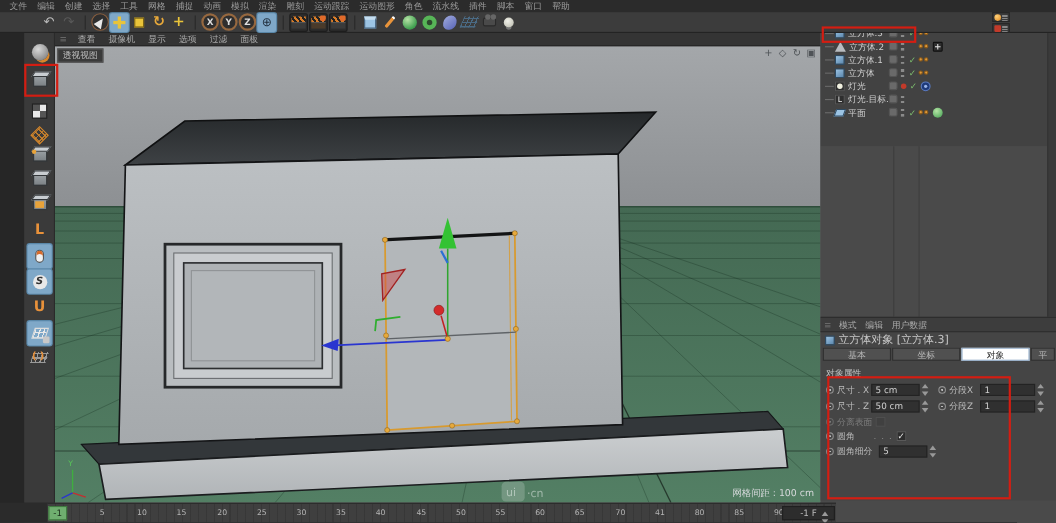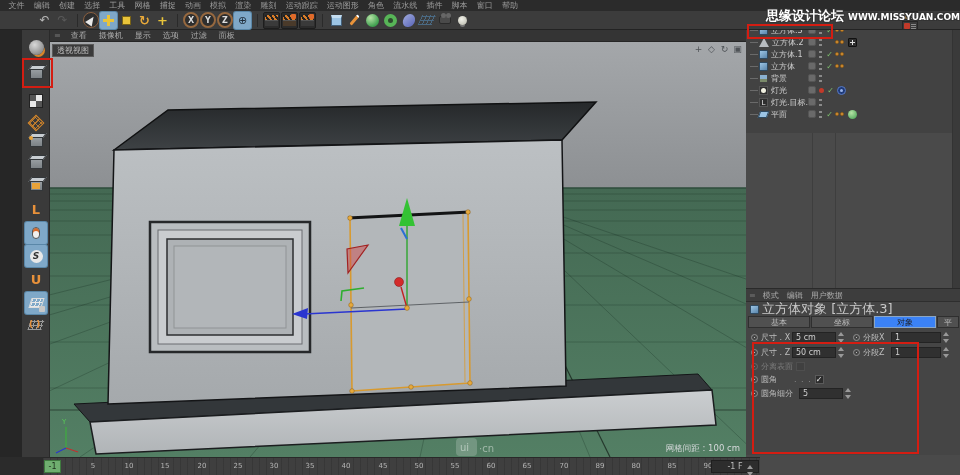--- a/index.html
+++ b/index.html
@@ -174,25 +174,25 @@
 .vdiv{position:absolute;top:0;width:1px;height:100%;background:#3e3e3e}
 .scrolltrack{position:absolute;right:0;top:0;width:8px;height:277px;background:#3a3a3a;border-left:1px solid #333}
 
 
 .am{position:absolute;left:0;top:277px;width:100%;height:167px;background:#454545;border-top:1px solid #2a2a2a}
 .am-menu{height:13px;background:#3d3d3d;border-bottom:1px solid #2e2e2e;display:flex;align-items:center;padding-left:3px}
 .am-menu .grip{color:#777;font-size:8px;margin-right:3px}
 .am-menu span.mi{font-size:8px;color:#ababab;padding:0 4px}
 .am-title{height:14px;display:flex;align-items:center;padding-left:4px}
 .am-title .oicon{margin-right:3px}
-.am-title span{font-size:13px;color:#c8c8c8}
+.am-title span{font-size:10px;color:#c8c8c8}
 .am-tabs{height:14px;display:flex;padding-left:2px;overflow:hidden}
 .am-tab{width:62px;height:12px;margin-right:1px;background:#505050;border:1px solid #2f2f2f;
   color:#bbb;font-size:8px;text-align:center;line-height:11px;flex:0 0 auto}
-.am-tab.active{background:#3b82f6;color:#1e1e1e;border-color:#8aa6c4}
+.am-tab.active{background:#ffffff;color:#1e1e1e;border-color:#8aa6c4}
 .am-tab.partial{width:22px}
 .am-section{font-size:8px;color:#c2c2c2;padding:4px 0 2px 5px}
 .fld-row{height:15px;display:flex;align-items:center;padding-left:5px}
 .bullet{width:7px;height:7px;border:1px solid #8f8f8f;border-radius:50%;margin-right:3px;flex:0 0 auto;
   background:radial-gradient(circle,#bbb 0 20%,transparent 25%)}
 .flabel{font-size:8px;color:#bdbdbd;width:31px;flex:0 0 auto}
 .flabel.w2{width:28px}
 .inp{width:44px;height:11px;background:#303030;border:1px solid #232323;color:#cfcfcf;font-size:8px;
   line-height:10px;padding-left:3px;margin-right:1px;flex:0 0 auto}
 .inp.w2{width:50px}
@@ -487,21 +487,21 @@
     <span class="tick" style="left:184px">25</span>
     <span class="tick" style="left:220px">30</span>
     <span class="tick" style="left:256px">35</span>
     <span class="tick" style="left:292px">40</span>
     <span class="tick" style="left:329px">45</span>
     <span class="tick" style="left:365px">50</span>
     <span class="tick" style="left:401px">55</span>
     <span class="tick" style="left:437px">60</span>
     <span class="tick" style="left:473px">65</span>
     <span class="tick" style="left:510px">70</span>
-    <span class="tick" style="left:546px">89</span>
+    <span class="tick" style="left:546px">41</span>
     <span class="tick" style="left:582px">80</span>
     <span class="tick" style="left:618px">85</span>
     <span class="tick" style="left:654px">90</span>
     <div class="framebox">-1 F</div>
     <span class="st tl-step"></span>
   </div>
 
   <div class="right-panel">
 
     <div class="om-menu">
@@ -562,29 +562,20 @@
             <span class="visdots"></span>
             <span class="ocheck">✓</span>
             <span class="odots">
               <i></i>
               <i></i>
             </span>
           </span>
       </div>
       <div class="om-row">
         <span class="conn"></span>
-        <span class="oicon oi-bg"></span>
-        <span class="oname">背景</span>
-        <span class="otags">
-            <span class="tag-sq"></span>
-            <span class="visdots"></span>
-          </span>
-      </div>
-      <div class="om-row">
-        <span class="conn"></span>
         <span class="oicon oi-light"></span>
         <span class="oname">灯光</span>
         <span class="otags">
             <span class="tag-sq"></span>
             <span class="ored"></span>
             <span class="ocheck">✓</span>
             <span class="xtag target"></span>
           </span>
       </div>
       <div class="om-row">
@@ -629,20 +620,21 @@
       <div class="am-title">
         <span class="oicon oi-cube"></span>
         <span>立方体对象 [立方体.3]</span>
       </div>
       <div class="am-tabs">
         <div class="am-tab">基本</div>
         <div class="am-tab">坐标</div>
         <div class="am-tab active">对象</div>
         <div class="am-tab partial">平</div>
       </div>
+      <div class="am-section">对象属性</div>
 
       <div class="fld-row">
         <span class="bullet"></span>
         <span class="flabel">尺寸 . X</span>
         <span class="inp">5 cm</span>
           <span class="st"></span>
         <span class="gap"></span>
         <span class="bullet"></span>
         <span class="flabel w2">分段X</span>
         <span class="inp w2">1</span>
@@ -673,22 +665,18 @@
       </div>
       <div class="fld-row" style="height:14px">
         <span class="bullet"></span>
         <span class="flabel" style="width:38px">圆角细分</span>
         <span class="inp">5</span>
           <span class="st"></span>
       </div>
     </div>
   </div>
 
-  <div class="watermark">
-    <span class="wm-title">思缘设计论坛</span>
-    <span class="wm-url">WWW.MISSYUAN.COM</span>
-  </div>
 
   <div class="anno anno1"></div>
   <div class="anno anno2"></div>
   <div class="anno anno3"></div>
 
 </div>
 
 </body></html>

